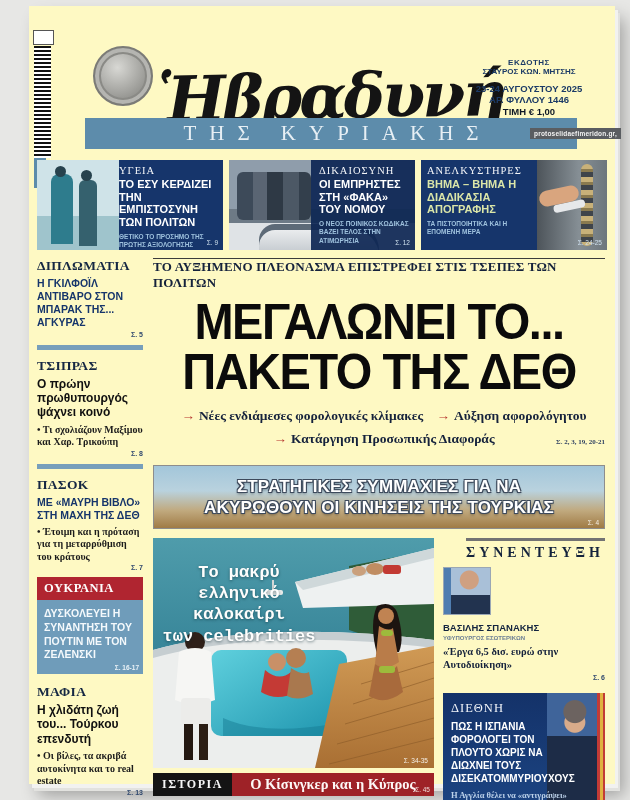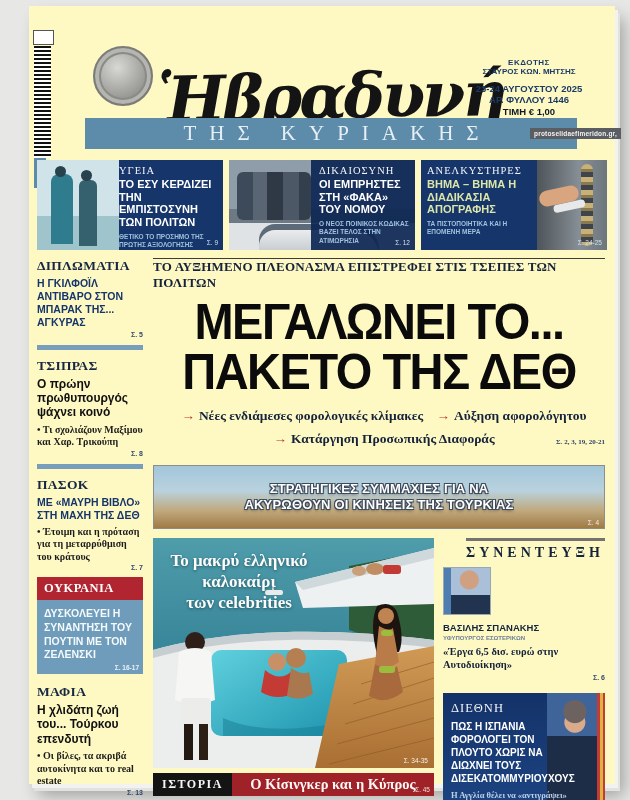--- a/index.html
+++ b/index.html
@@ -102,31 +102,31 @@
     letter-spacing:-1.5px;margin-top:6px;transform:scaleY(1.08);transform-origin:top;}
   .bullets{margin-top:16px;text-align:center;font-family:"Liberation Serif",serif;
     font-weight:bold;font-size:13.5px;color:#15223c;position:relative;line-height:1.7;}
   .arrow{color:#b5342c;font-weight:bold;margin:0 4px 0 10px;}
   .lead-page{position:absolute;right:0;bottom:2px;font-size:7px;color:#2c3f60;}
 
   
   .banner{position:relative;margin-top:14px;height:62px;border:1px solid #8d8d8d;
     background:linear-gradient(180deg,#a3c6da 0,#b9d2de 40%,#c0a97e 72%,#a07b45 100%);
     display:flex;flex-direction:column;align-items:center;justify-content:center;}
-  .banner-line{font-size:13px;font-weight:800;color:#fff;letter-spacing:.2px;line-height:1.25;
+  .banner-line{font-size:17px;font-weight:800;color:#fff;letter-spacing:.2px;line-height:1.25;
     text-shadow:-1px -1px 0 #3d4a5c,1px -1px 0 #3d4a5c,-1px 1px 0 #3d4a5c,1px 1px 0 #3d4a5c,0 2px 3px rgba(0,0,0,.45);}
   .banner-page{position:absolute;right:5px;bottom:2px;font-size:6.5px;color:#f2ede2;}
 
   
   .lower{display:flex;gap:9px;margin-top:9px;}
   .feature-wrap{width:281px;flex:0 0 281px;}
   .feature{position:relative;width:281px;height:230px;overflow:hidden;background:#2e7f93;}
   .feature svg{position:absolute;inset:0;}
-  .feature-title{position:absolute;left:6px;top:12px;width:160px;text-align:center;z-index:2;
-    font-family:Liberation Serif, serif;font-weight:bold;font-size:17px;line-height:1.25;color:#fdfdfc;
+  .feature-title{position:absolute;left:6px;top:24px;width:160px;text-align:center;z-index:2;
+    font-family:Liberation Mono, monospace;font-weight:bold;font-size:17px;line-height:1.25;color:#fdfdfc;
     text-shadow:0 1px 3px rgba(10,40,50,.55);}
   .feature-page{position:absolute;right:6px;bottom:4px;z-index:2;font-size:6.5px;color:#f4efe6;}
   .history{display:flex;align-items:stretch;margin-top:5px;height:23px;}
   .history-label{background:#141414;color:#f6f6f6;font-family:"Liberation Serif",serif;font-weight:bold;
     font-size:12px;letter-spacing:1.5px;display:flex;align-items:center;padding:0 9px;}
   .history-bar{position:relative;flex:1;background:#9e2227;display:flex;align-items:center;justify-content:center;}
   .history-title{font-family:"Liberation Serif",serif;font-weight:bold;font-size:14.5px;color:#fdf8f6;}
   .history-page{position:absolute;right:4px;bottom:3px;font-size:6.5px;color:#f0d9d7;}
 
   

